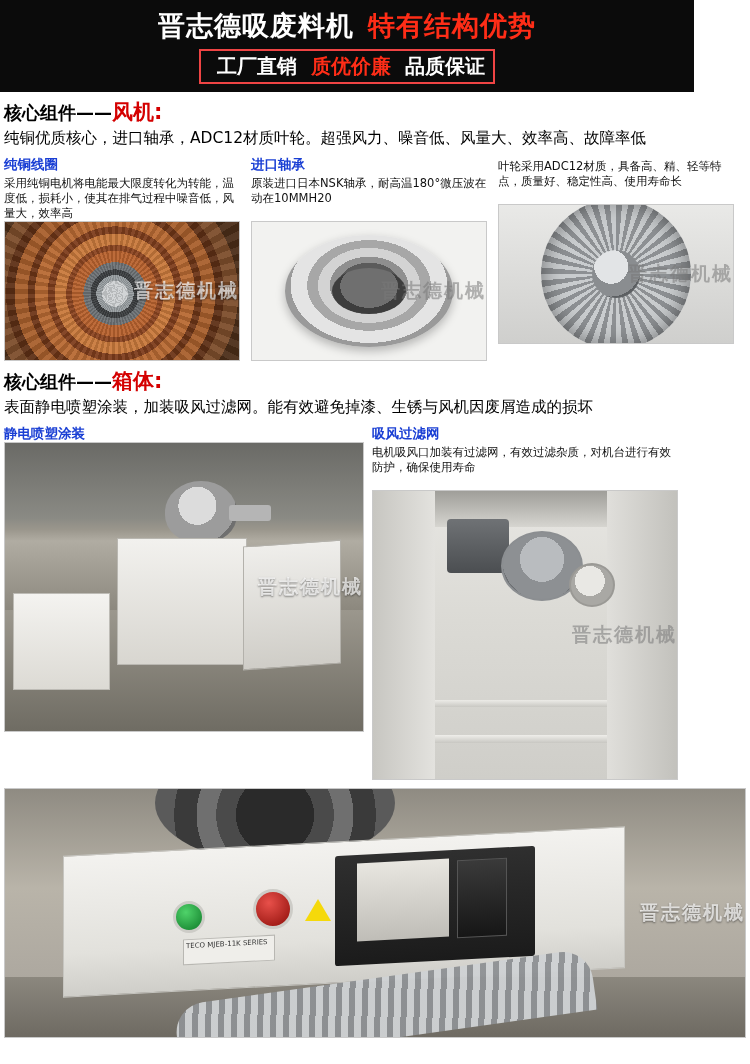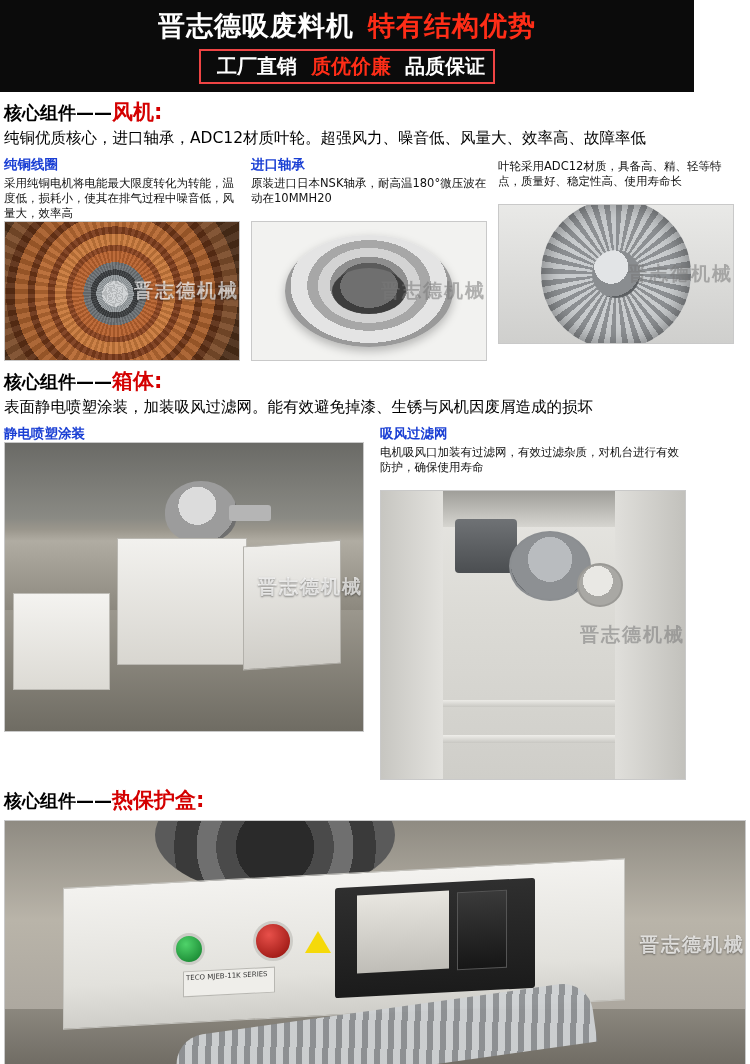--- a/index.html
+++ b/index.html
@@ -196,21 +196,21 @@
     transform: translate(-50%,-50%);
     width: 48px;
     height: 48px;
     border-radius: 50%;
     background: radial-gradient(circle at 40% 35%, #e2e4e6 0 40%, #8a8d90 40% 70%, #5d6063 70% 100%);
   }
 
   
   .cards2 {
     display: flex;
-    gap: 16px;
+    gap: 8px;
     margin-top: 8px;
   }
   .card-l { width: 360px; }
   .card-r { width: 306px; }
 
   .ph-cabinet {
     height: 290px;
     background:
       linear-gradient(180deg, #6a6a66 0%, #8a8a84 26%, #9a968c 30%, #b0aca2 34%, #8c887e 58%, #7b776d 100%);
   }
@@ -537,23 +537,20 @@
           <div class="shelf2"></div>
           <div class="shelf"></div>
           <div class="wm dark">晋志德机械</div>
         </div>
       </div>
 
     </div>
   </div>
 
   <div class="section">
-    <div class="sec-head">
-      <span class="lead">核心组件——</span><span class="kw">热保护盒:</span>
-    </div>
 
     <div class="photo ph-thermal">
       <div class="floor"></div>
       <div class="fanhood"></div>
       <div class="panel"></div>
       <div class="btn-green"></div>
       <div class="btn-red"></div>
       <div class="label-plate">TECO  MJEB-11K  SERIES</div>
       <div class="warn"></div>
       <div class="ctrlbox"></div>

